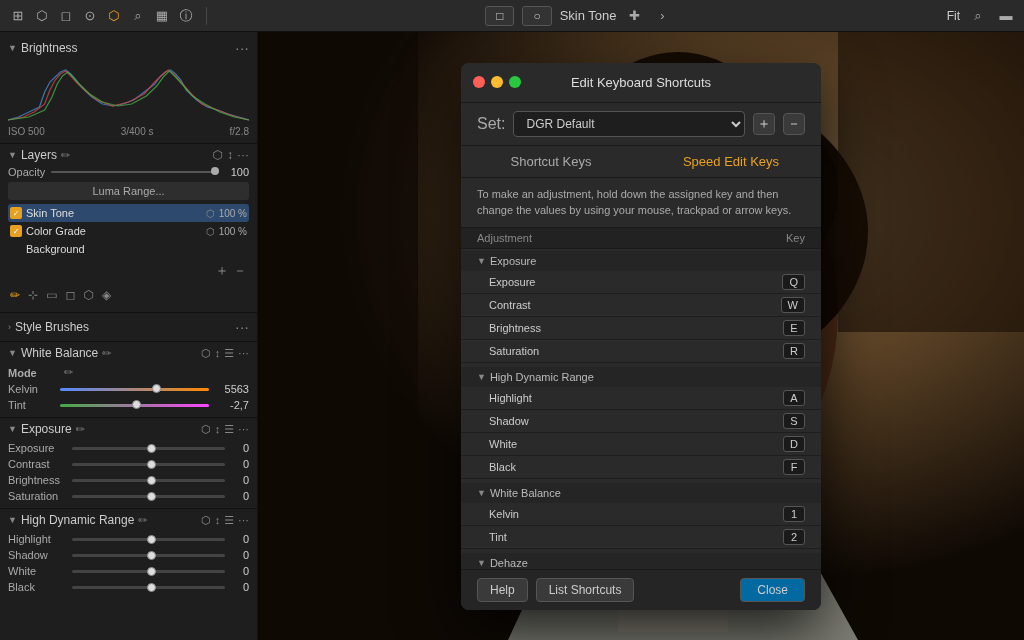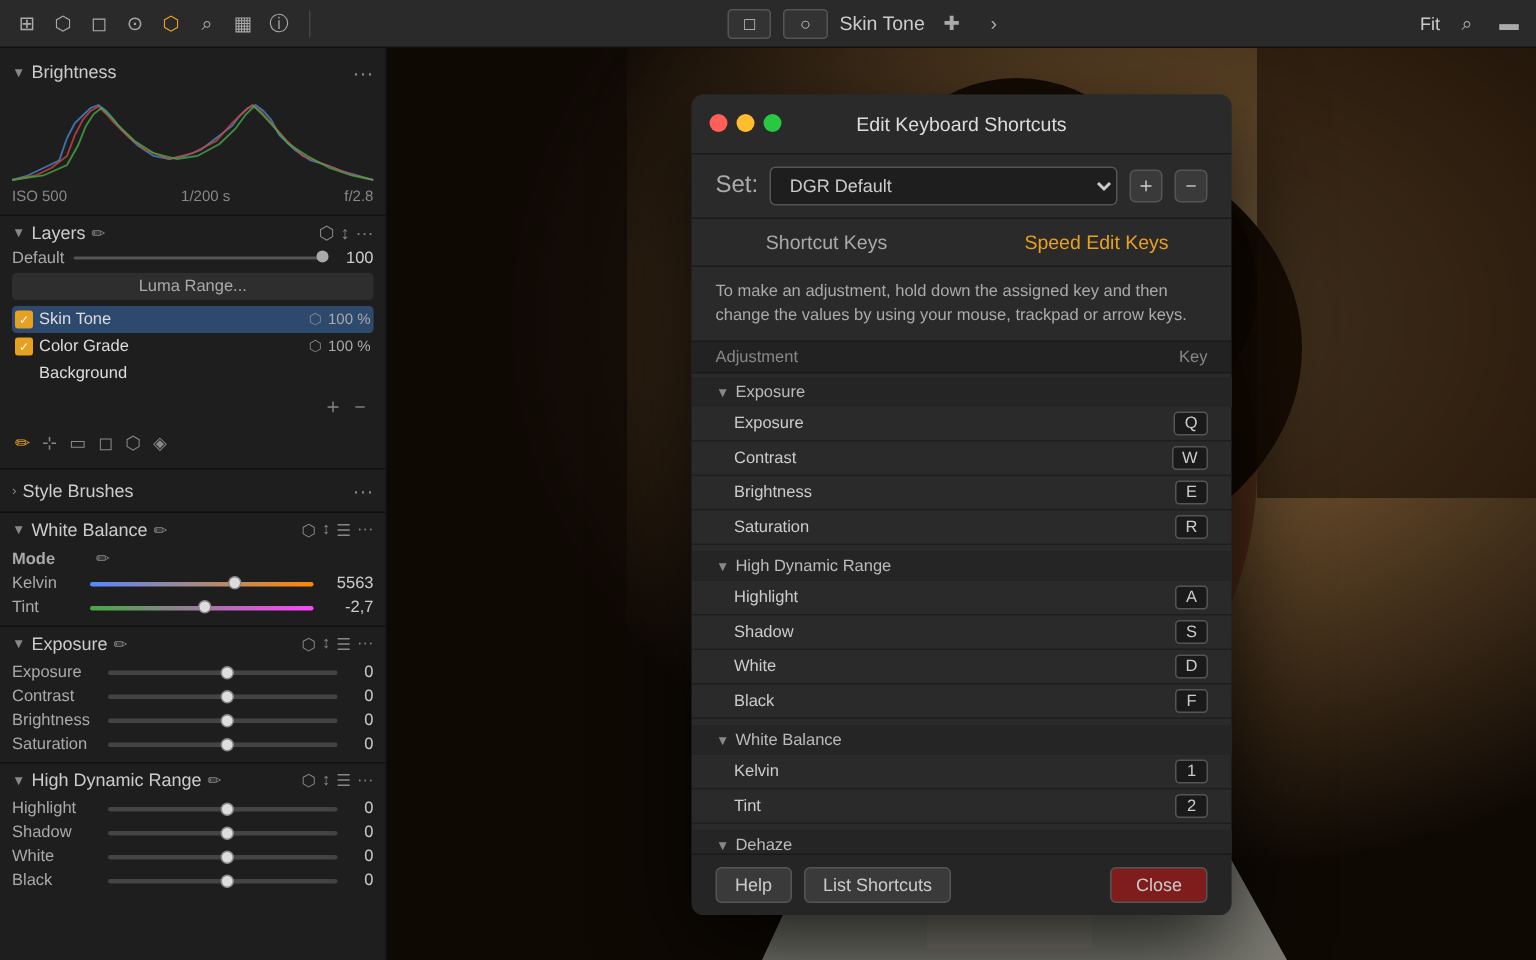--- a/index.html
+++ b/index.html
@@ -550,21 +550,21 @@
     .footer-btn {
       background: #3a3a3a;
       border: 1px solid #555;
       border-radius: 4px;
       color: #ccc;
       font-size: 12px;
       padding: 4px 12px;
       cursor: pointer;
     }
     .footer-btn-close {
-      background: #7f1d1d;
+      background: #0369a1;
       border: 1px solid #555;
       border-radius: 4px;
       color: #ccc;
       font-size: 12px;
       padding: 4px 16px;
       cursor: pointer;
     }
 
     
     .hist-svg { width: 100%; height: 60px; }
@@ -612,40 +612,40 @@
       </div>
       <div class="histogram-canvas">
         <svg class="hist-svg" viewBox="0 0 230 60" preserveAspectRatio="none">
           <polyline points="0,58 10,55 20,50 30,45 35,30 40,20 45,15 50,10 55,8 60,12 65,18 70,25 80,35 90,42 100,44 110,42 120,38 130,30 140,22 145,15 150,10 155,8 160,12 165,18 170,28 180,38 190,45 200,48 210,52 220,55 230,58" fill="none" stroke="#4488cc" stroke-width="1.2" opacity="0.8"></polyline>
           <polyline points="0,58 15,55 25,50 35,42 40,28 45,18 50,12 55,9 60,14 65,20 75,30 85,38 100,44 115,40 130,32 140,20 148,12 153,8 158,12 165,20 175,32 185,42 200,48 215,54 230,58" fill="none" stroke="#cc4444" stroke-width="1.2" opacity="0.8"></polyline>
           <polyline points="0,58 20,55 35,48 42,35 47,22 52,14 57,10 62,15 68,22 78,32 90,40 105,44 118,42 132,34 142,24 149,14 154,9 159,14 166,22 176,34 188,42 202,50 216,55 230,58" fill="none" stroke="#44aa44" stroke-width="1.2" opacity="0.8"></polyline>
         </svg>
       </div>
       <div class="histogram-info">
         <span>ISO 500</span>
-        <span>1/200 s</span>
+        <span>3/400 s</span>
         <span>f/2.8</span>
       </div>
     </div>
 
     <div class="panel-section">
       <div class="layers-header">
         <div class="layers-title">
           <span class="chevron">▼</span>
           <span>Layers</span>
           <span style="color:#888;font-size:11px">✏</span>
         </div>
         <div class="layers-actions">
           <span>⬡</span>
           <span>↕</span>
           <span>···</span>
         </div>
       </div>
       <div class="opacity-row">
-        <span class="opacity-label">Default</span>
+        <span class="opacity-label">Opacity</span>
         <div class="opacity-slider-wrap">
           <div class="slider-thumb"></div>
         </div>
         <span class="opacity-val">100</span>
       </div>
       <button class="luma-btn">Luma Range...</button>
       <div class="layer-item active">
         <div class="layer-checkbox">✓</div>
         <span class="layer-name">Skin Tone</span>
         <span class="layer-icon">⬡</span>

